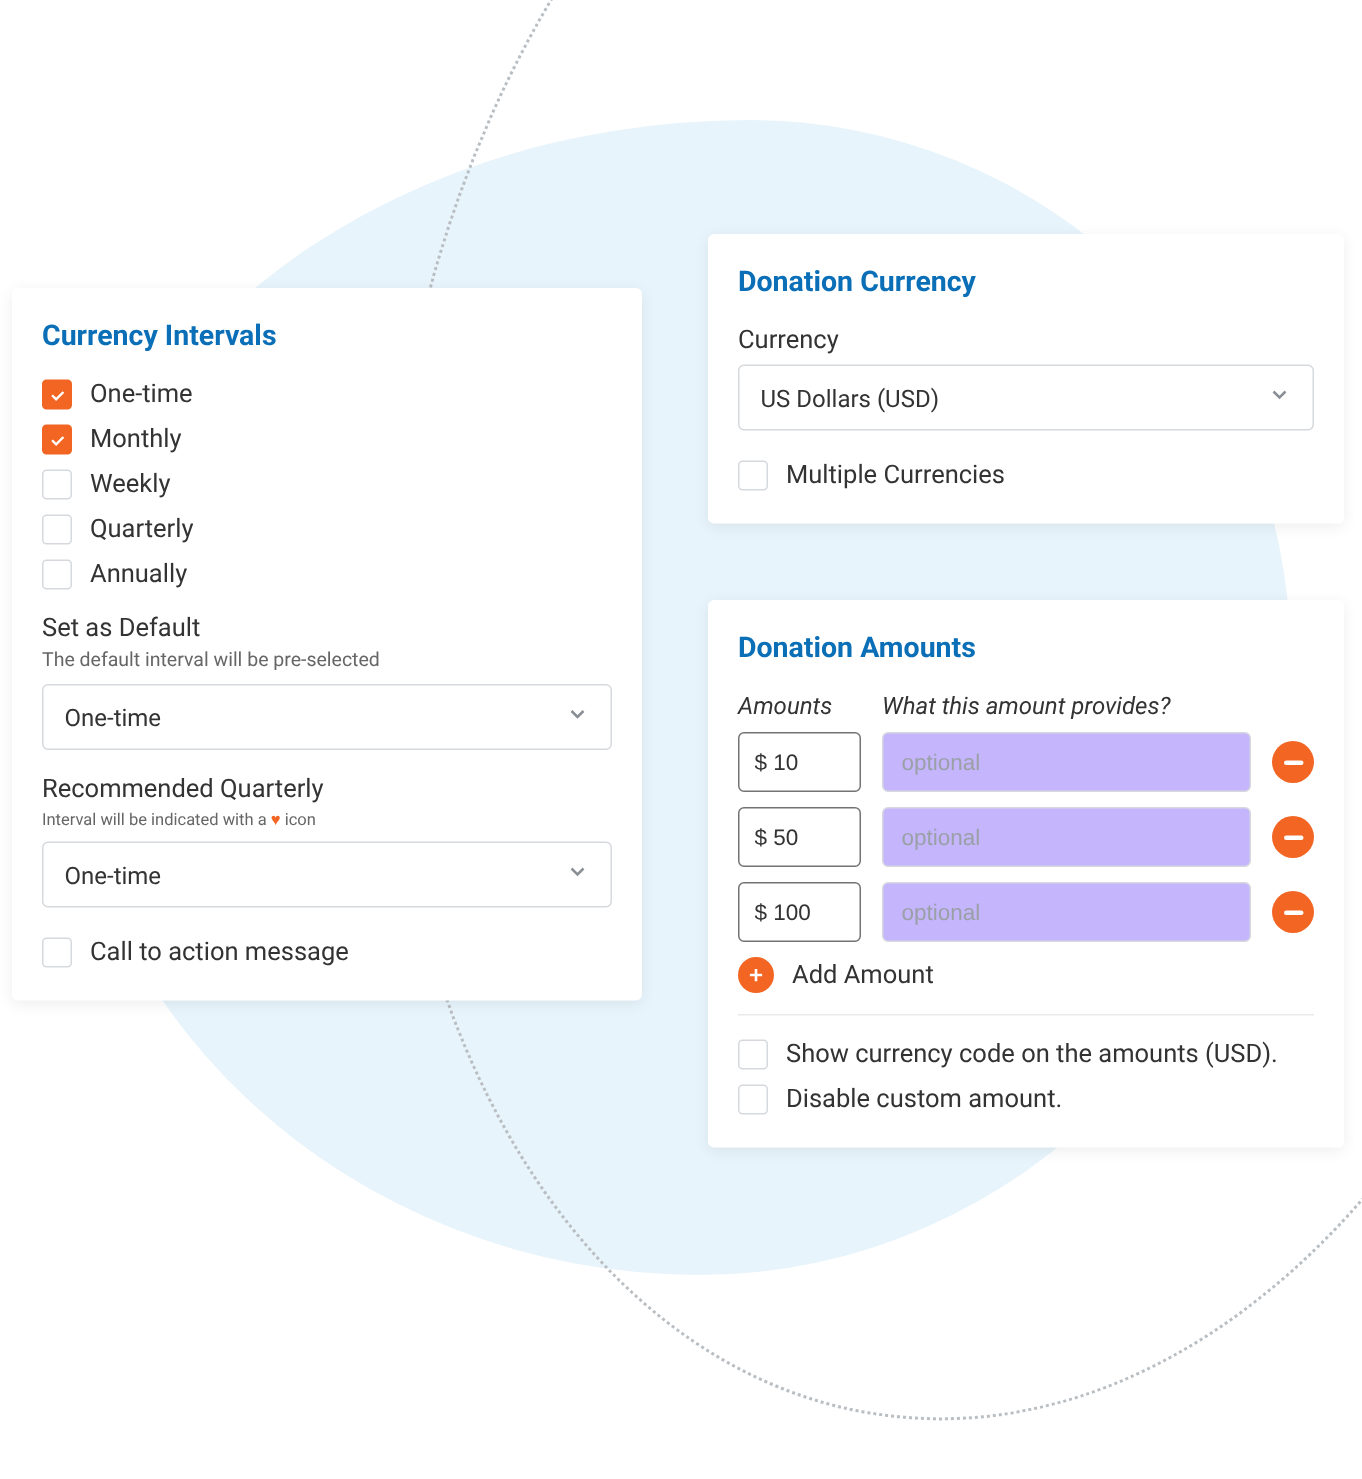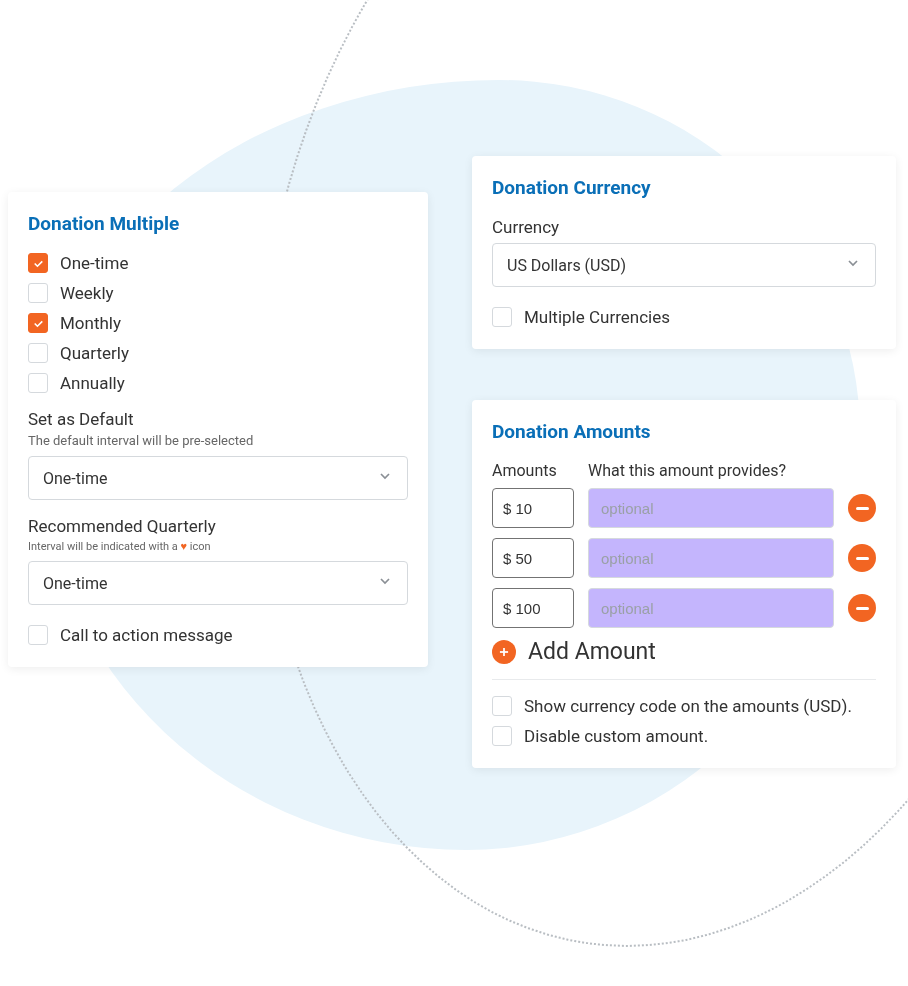--- a/index.html
+++ b/index.html
@@ -70,21 +70,21 @@
     cursor: pointer; background: #fff; gap: 17px;
   }
   .chev { color: #8a8f95; }
   .chev svg { width: 16px; height: 16px; }
 
   
   #currency { top: 156px; left: 472px; width: 424px; }
 
   
   #amounts  { top: 400px; left: 472px; width: 424px; }
-  .cols { display: flex; gap: 14px; margin-bottom: 8px; }
+  .cols { display: flex; gap: 14px; margin-bottom: 8px; font-style: italic; }
   .col-a { width: 82px;  font-size: 16px; color: #333; }
   .col-b { flex: 1;      font-size: 16px; color: #333; }
   .row { display: flex; align-items: center; gap: 14px; margin-bottom: 10px; }
   .amt-input {
     width: 82px; height: 40px;
     border: 1px solid #737373; border-radius: 4px;
     padding: 0 10px; font-size: 15px; color: #333;
     background: #fff;
   }
   .desc-input {
@@ -102,55 +102,55 @@
   }
   .remove-btn .bar { width: 13px; height: 3px; background: #fff; border-radius: 2px; }
 
   .add-row { display: flex; align-items: center; gap: 12px; margin-top: 8px; margin-bottom: 14px; cursor: pointer; }
   .add-btn {
     width: 24px; height: 24px; border-radius: 50%;
     background: #f26522; display: flex; align-items: center; justify-content: center;
     flex-shrink: 0;
   }
   .add-btn svg { width: 14px; height: 14px; }
-  .add-label { font-size: 23px; color: #333; }
+  .add-label { font-size: 17px; color: #333; }
 
   .divider { height: 1px; background: #e8eaec; margin: 4px 0 16px 0; }
 
   .heart { color: #f26522; font-size: 11px; }
 </style>
 </head>
 <body>
 
 <div class="bg-blob"></div>
 <div class="bg-dots"></div>
 
 <div id="intervals" class="card">
-  <div class="card-title">Donation Multiple</div>
+  <div class="card-title">Currency Intervals</div>
 
   <div id="interval-options">
       <div class="chk-row">
         <span class="chk on">
           <svg viewBox="0 0 24 24" fill="none" stroke="#fff" stroke-width="3">
             <polyline points="5 12 10 17 19 8"></polyline>
           </svg>
         </span>
         <span class="chk-label">One-time</span>
       </div>
       <div class="chk-row">
-        <span class="chk"></span>
-        <span class="chk-label">Weekly</span>
-      </div>
-      <div class="chk-row">
         <span class="chk on">
           <svg viewBox="0 0 24 24" fill="none" stroke="#fff" stroke-width="3">
             <polyline points="5 12 10 17 19 8"></polyline>
           </svg>
         </span>
         <span class="chk-label">Monthly</span>
+      </div>
+      <div class="chk-row">
+        <span class="chk"></span>
+        <span class="chk-label">Weekly</span>
       </div>
       <div class="chk-row">
         <span class="chk"></span>
         <span class="chk-label">Quarterly</span>
       </div>
       <div class="chk-row">
         <span class="chk"></span>
         <span class="chk-label">Annually</span>
       </div>
     </div>

